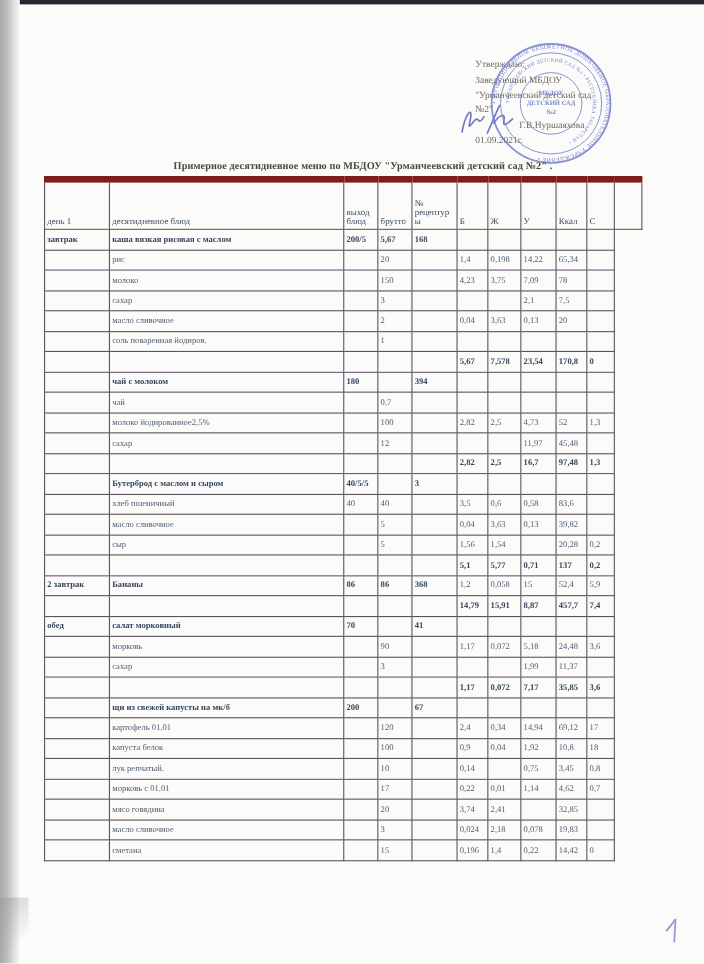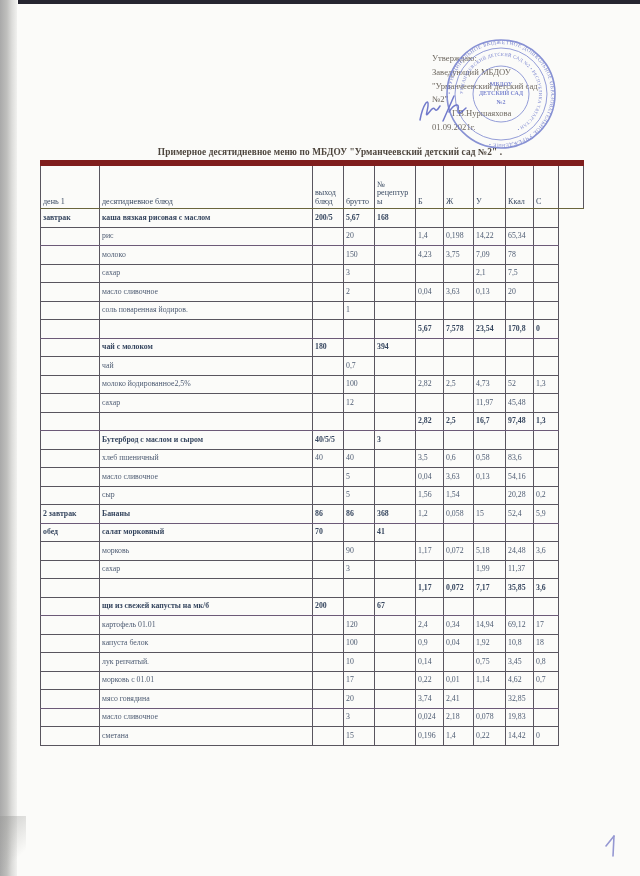--- a/index.html
+++ b/index.html
@@ -11,21 +11,21 @@
   .scan-edge-top{position:absolute;top:0;left:18px;right:0;height:4px;background:#262530;}
   .scan-edge-left{position:absolute;top:0;left:0;width:17px;height:876px;
     background:linear-gradient(to right,#a9a9a9,#bfbfbd 40%,#dcdcda 70%,#f1f1ef);}
   .scan-edge-corner{position:absolute;left:0;bottom:0;width:26px;height:60px;
     background:linear-gradient(135deg,#9a9a98,transparent 70%);opacity:.5;}
 
   
   .approval{position:absolute;left:432px;top:52px;width:160px;
     font-size:8.6px;line-height:13.8px;color:#6e6860;}
   .approval .line{white-space:nowrap;}
-  .approval .sig-line{margin-left:20px;}
+  .approval .sig-line{margin-left:40px;}
   .signature-svg{position:absolute;left:416px;top:92px;width:70px;height:34px;}
   .stamp-svg{position:absolute;left:443px;top:36px;width:116px;height:116px;opacity:.88;}
 
   .doc-title{position:absolute;left:50px;top:147px;width:560px;text-align:center;
     font-weight:bold;font-size:9.3px;color:#4d453d;letter-spacing:.1px;white-space:nowrap;}
 
   
   .menu-table{position:absolute;left:40px;top:160px;border-collapse:collapse;table-layout:fixed;}
   .menu-table th,.menu-table td{
     border:1px solid #59555f;
@@ -310,50 +310,76 @@
       </tr>
       <tr class="r-ing">
         <td></td>
         <td>масло сливочное</td>
         <td></td>
         <td>5</td>
         <td></td>
         <td>0,04</td>
         <td>3,63</td>
         <td>0,13</td>
-        <td>54,16</td>
+        <td>39,82</td>
         <td></td>
         <td class="ghost"></td>
       </tr>
       <tr class="r-ing">
         <td></td>
         <td>сыр</td>
         <td></td>
         <td>5</td>
         <td></td>
         <td>1,56</td>
         <td>1,54</td>
         <td></td>
         <td>20,28</td>
+        <td>0,2</td>
+        <td class="ghost"></td>
+      </tr>
+      <tr class="r-tot">
+        <td></td>
+        <td></td>
+        <td></td>
+        <td></td>
+        <td></td>
+        <td>5,1</td>
+        <td>5,77</td>
+        <td>0,71</td>
+        <td>137</td>
         <td>0,2</td>
         <td class="ghost"></td>
       </tr>
       <tr class="r-dish">
         <td>2 завтрак</td>
         <td>Бананы</td>
         <td>86</td>
         <td>86</td>
         <td>368</td>
         <td>1,2</td>
         <td>0,058</td>
         <td>15</td>
         <td>52,4</td>
         <td>5,9</td>
         <td class="ghost"></td>
       </tr>
+      <tr class="r-tot">
+        <td></td>
+        <td></td>
+        <td></td>
+        <td></td>
+        <td></td>
+        <td>14,79</td>
+        <td>15,91</td>
+        <td>8,87</td>
+        <td>457,7</td>
+        <td>7,4</td>
+        <td class="ghost"></td>
+      </tr>
       <tr class="r-dish">
         <td>обед</td>
         <td>салат  морковный</td>
         <td>70</td>
         <td></td>
         <td>41</td>
         <td></td>
         <td></td>
         <td></td>
         <td></td>

